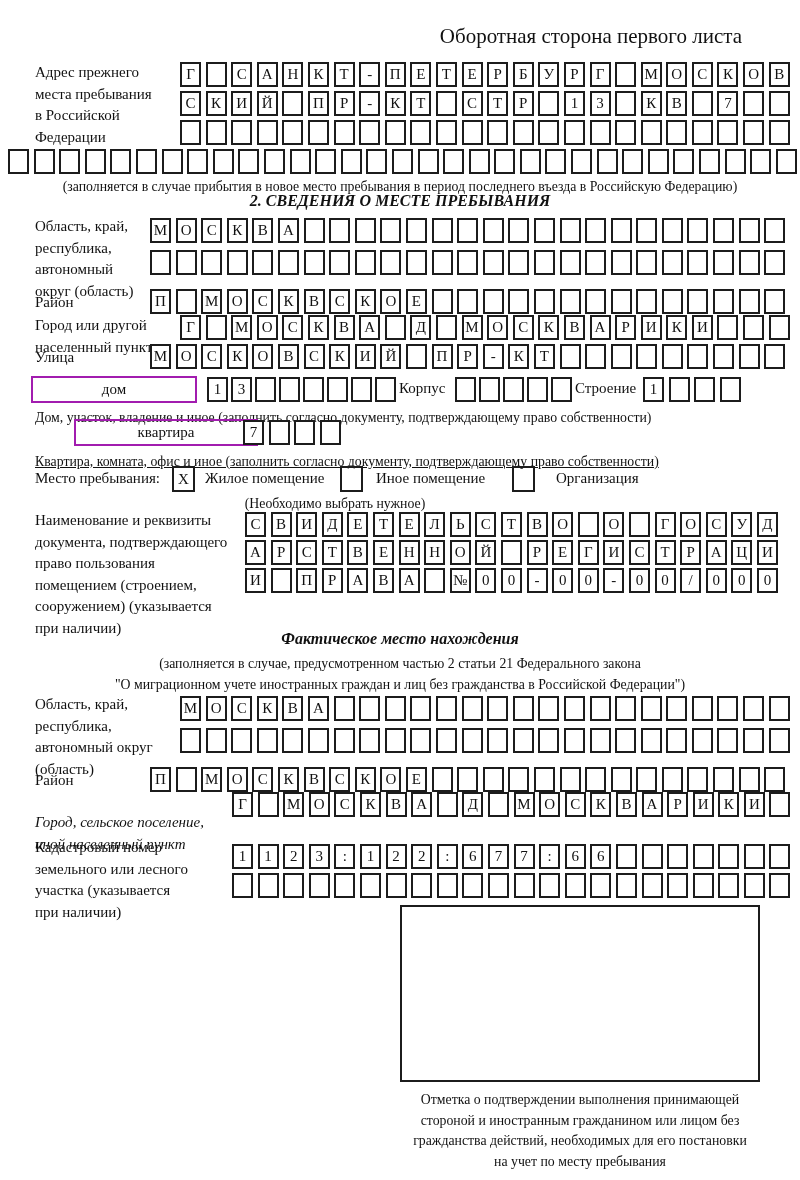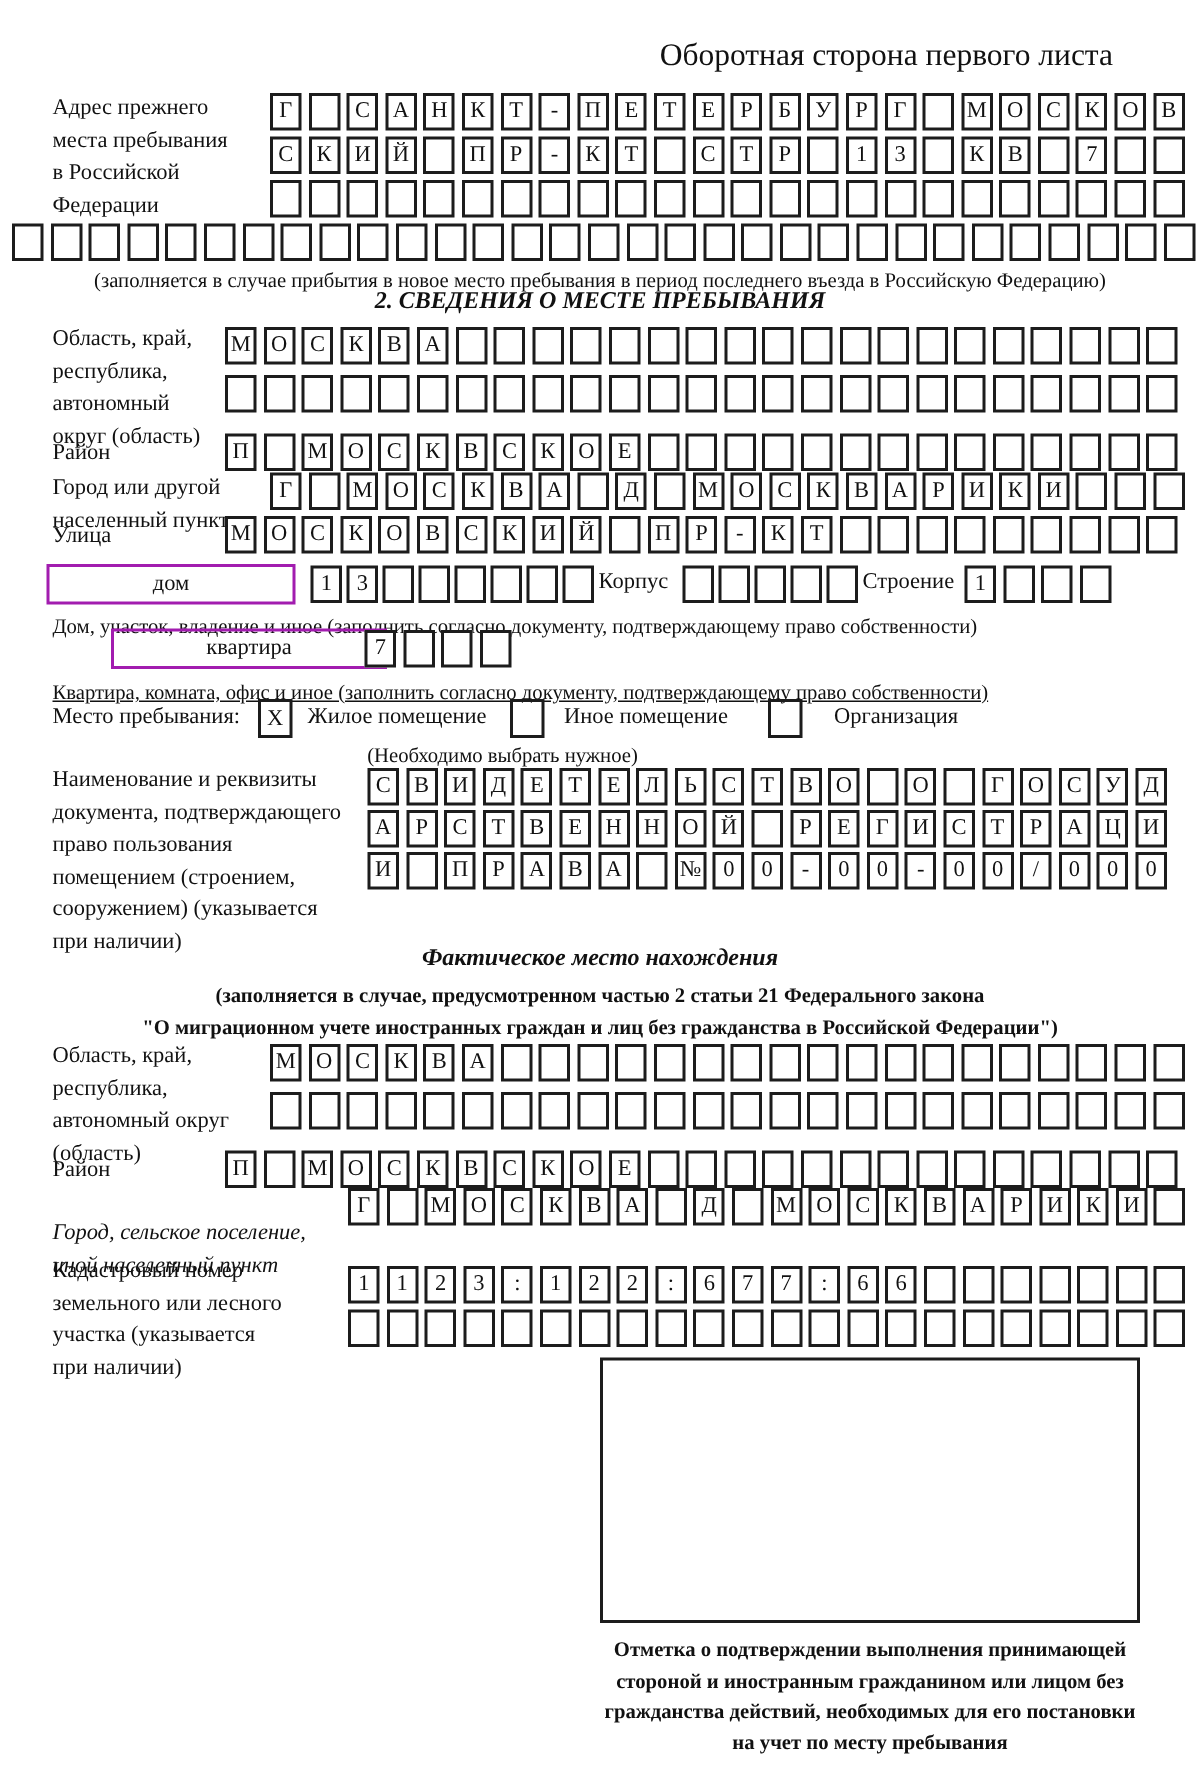--- a/index.html
+++ b/index.html
@@ -8,21 +8,21 @@
   .lbl{font-size:15px;line-height:21.5px;white-space:pre-line;}
   .cellrow{position:absolute;display:flex;gap:4.6px;}
   .cellrow.tight{gap:3px;}
   .cell{box-sizing:border-box;width:21px;height:25px;border:2px solid #1c1c1c;display:flex;align-items:center;justify-content:center;font-size:15px;background:#fff;flex:0 0 auto;}
   .caption{font-size:13.8px;line-height:20.5px;}
   .center{width:800px;text-align:center;}
   .title{font-weight:bold;font-size:16px;font-style:italic;}
   .boxlabel{box-sizing:border-box;border:2px solid #a21caf;height:27px;display:flex;align-items:center;justify-content:center;font-size:15px;}
   .checkbox{box-sizing:border-box;width:23px;height:26px;border:2px solid #1c1c1c;display:flex;align-items:center;justify-content:center;font-size:15px;}
   .stamp{box-sizing:border-box;border:2px solid #1c1c1c;background:#fff;}
-  .pre{white-space:pre-line;font-weight:bold;}
+  .pre{white-space:pre-line;}
 </style>
 </head>
 <body>
 
 <div class="abs" style="top:24px;right:58px;font-size:21px;">Оборотная сторона первого листа</div>
 
 <div class="abs lbl" style="left:35px;top:62px;width:160px;">Адрес прежнего
 места пребывания
 в Российской
 Федерации</div>

